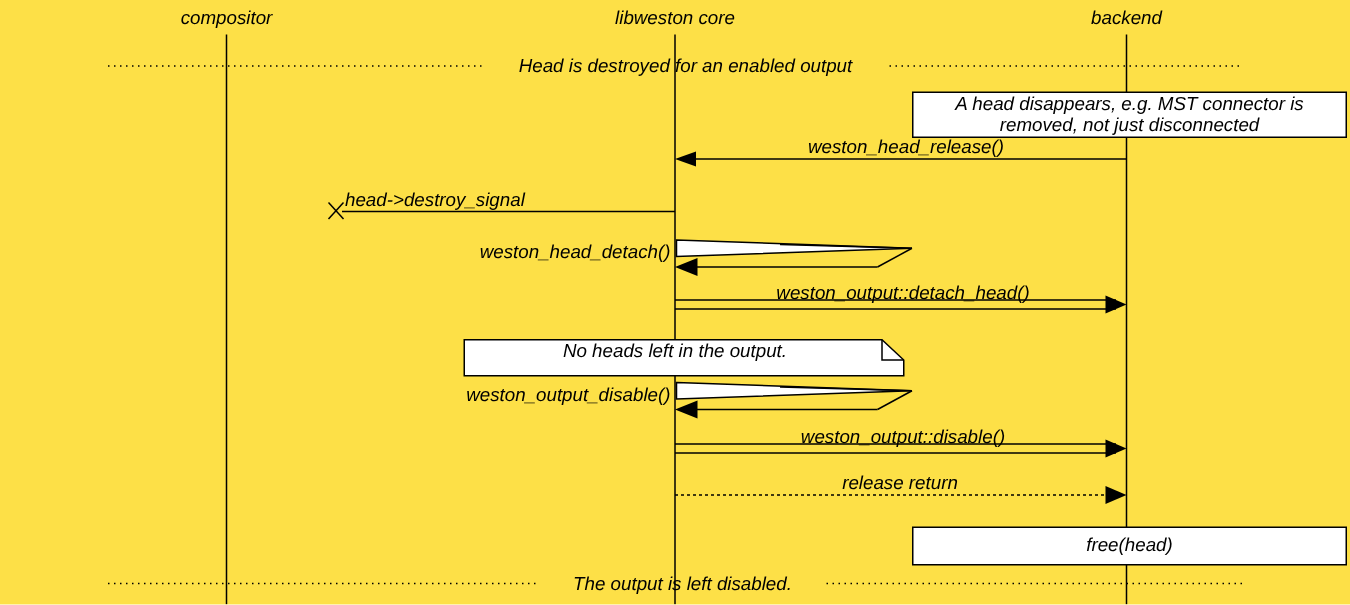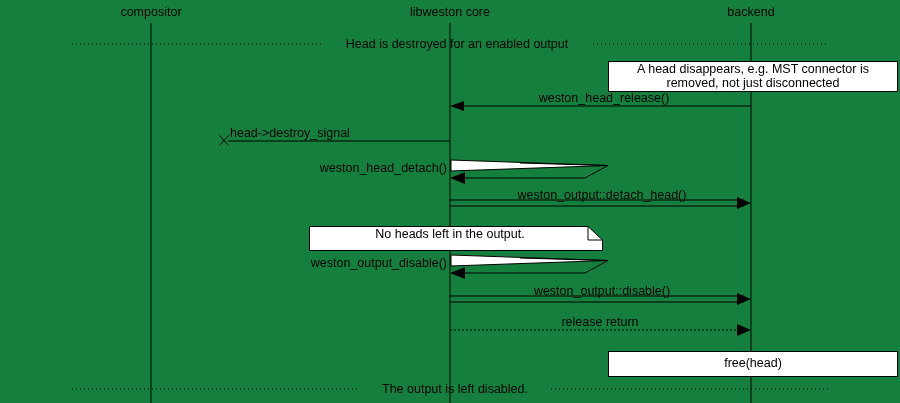--- a/index.html
+++ b/index.html
@@ -8,22 +8,23 @@
     background: #ffffff;
   }
   body {
     font-family: "Liberation Sans", "DejaVu Sans", sans-serif;
     color: #000000;
   }
   #diagram {
     position: relative;
     width: 900px;
     height: 403px;
-    background: #15803d;
+    background: #fde047;
     overflow: hidden;
+    font-style: italic;
   }
   #diagram svg {
     position: absolute;
     left: 0;
     top: 0;
   }
   .lifeline-label {
     font-size: 12.5px;
     fill: #000000;
     text-anchor: middle;

